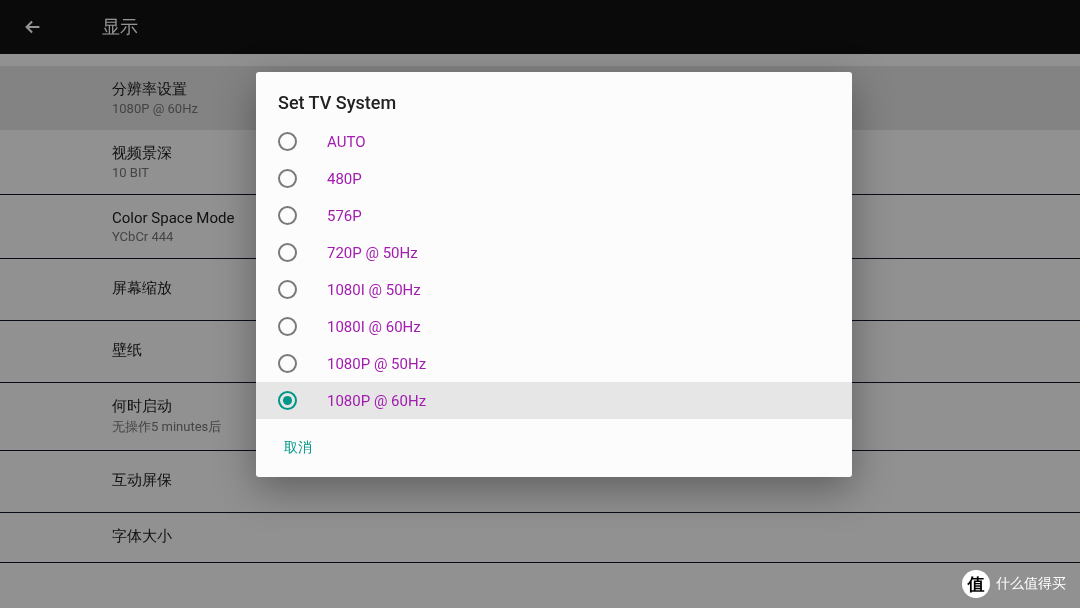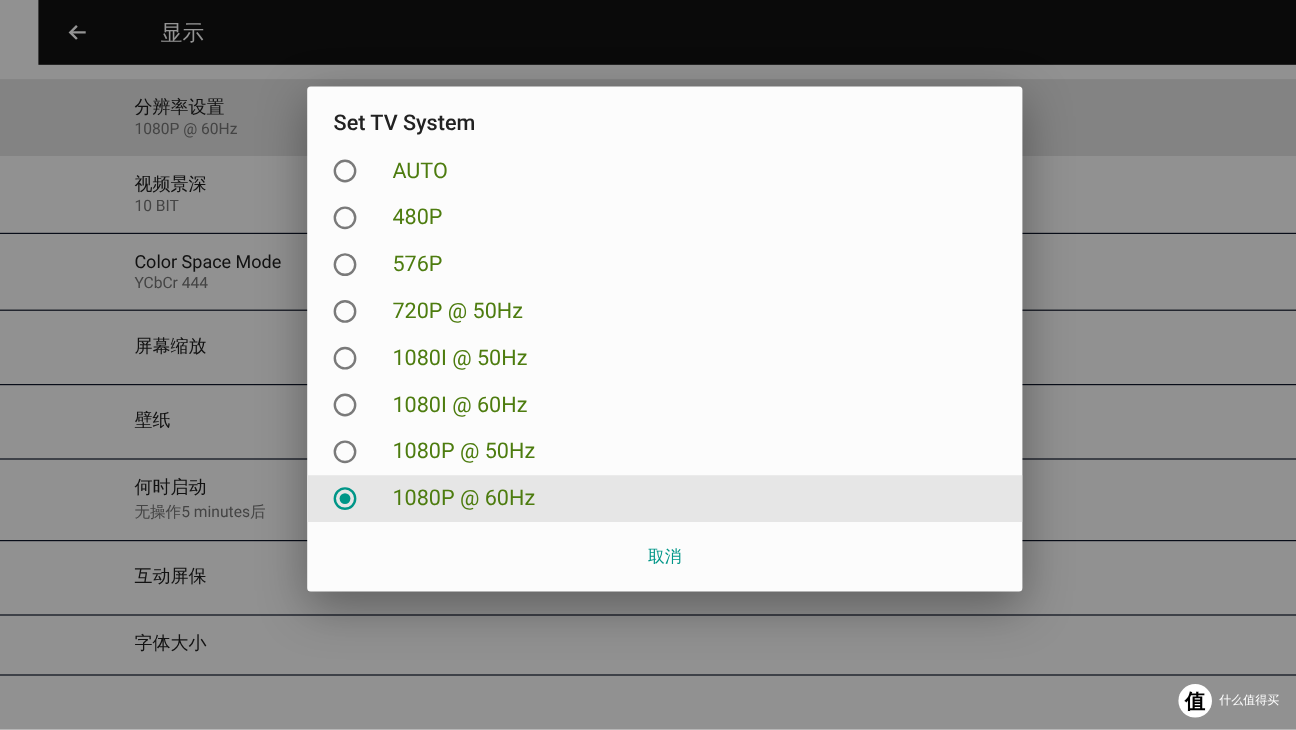--- a/index.html
+++ b/index.html
@@ -14,21 +14,20 @@
       background: #fafafa;
       position: relative;
       overflow: hidden;
     }
     .header {
       height: 54px;
       background: #121212;
       display: flex;
       align-items: center;
       padding-left: 22px;
-      margin-left: 32px;
     }
     .back-arrow {
       color: #fff;
       cursor: pointer;
       margin-right: 58px;
       display: flex;
       align-items: center;
     }
     .back-arrow svg {
       width: 22px;
@@ -113,27 +112,27 @@
       width: 9px;
       height: 9px;
       background: #009688;
       border-radius: 50%;
       display: none;
     }
     .radio-item.selected .radio-dot {
       display: block;
     }
     .radio-label {
-      font-size: 18px;
-      color: #4d7c0f;
+      font-size: 15px;
+      color: #a21caf;
       text-align: right;
     }
     .dialog-actions {
       display: flex;
-      justify-content: center;
+      justify-content: flex-start;
       padding: 14px 18px 14px 18px;
     }
     .cancel-button {
       color: #009688;
       font-size: 14px;
       font-weight: 500;
       background: none;
       border: none;
       cursor: pointer;
       padding: 6px 10px;
@@ -153,21 +152,21 @@
       background: #fff;
       color: #000;
       font-size: 17px;
       font-weight: 700;
       display: flex;
       align-items: center;
       justify-content: center;
     }
     .watermark-text {
       color: #fff;
-      font-size: 10px;
+      font-size: 14px;
       font-weight: 500;
     }
   </style>
 </head>
 <body>
 
 <div class="header">
   <div class="back-arrow">
     <svg viewBox="0 0 24 24" fill="none" stroke="currentColor" stroke-width="2.2">
       <path d="M19 12H5"></path>

